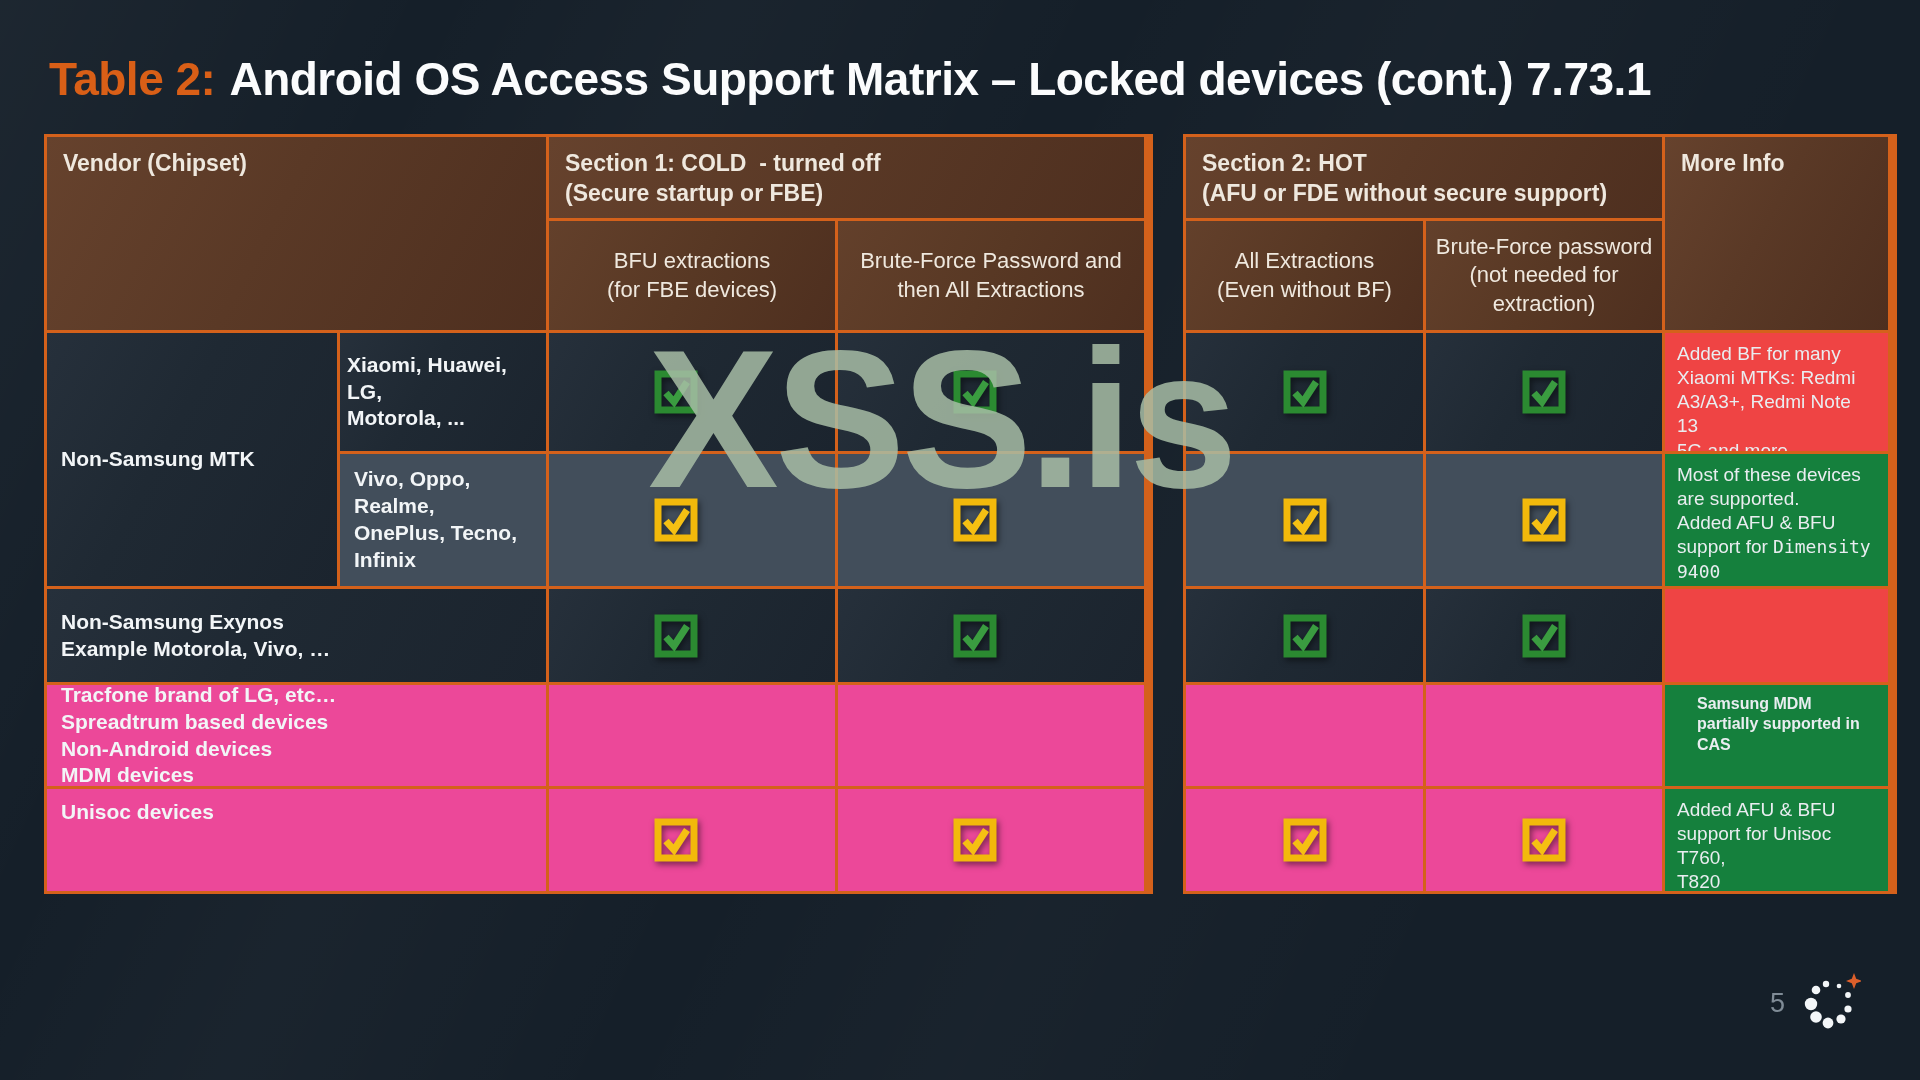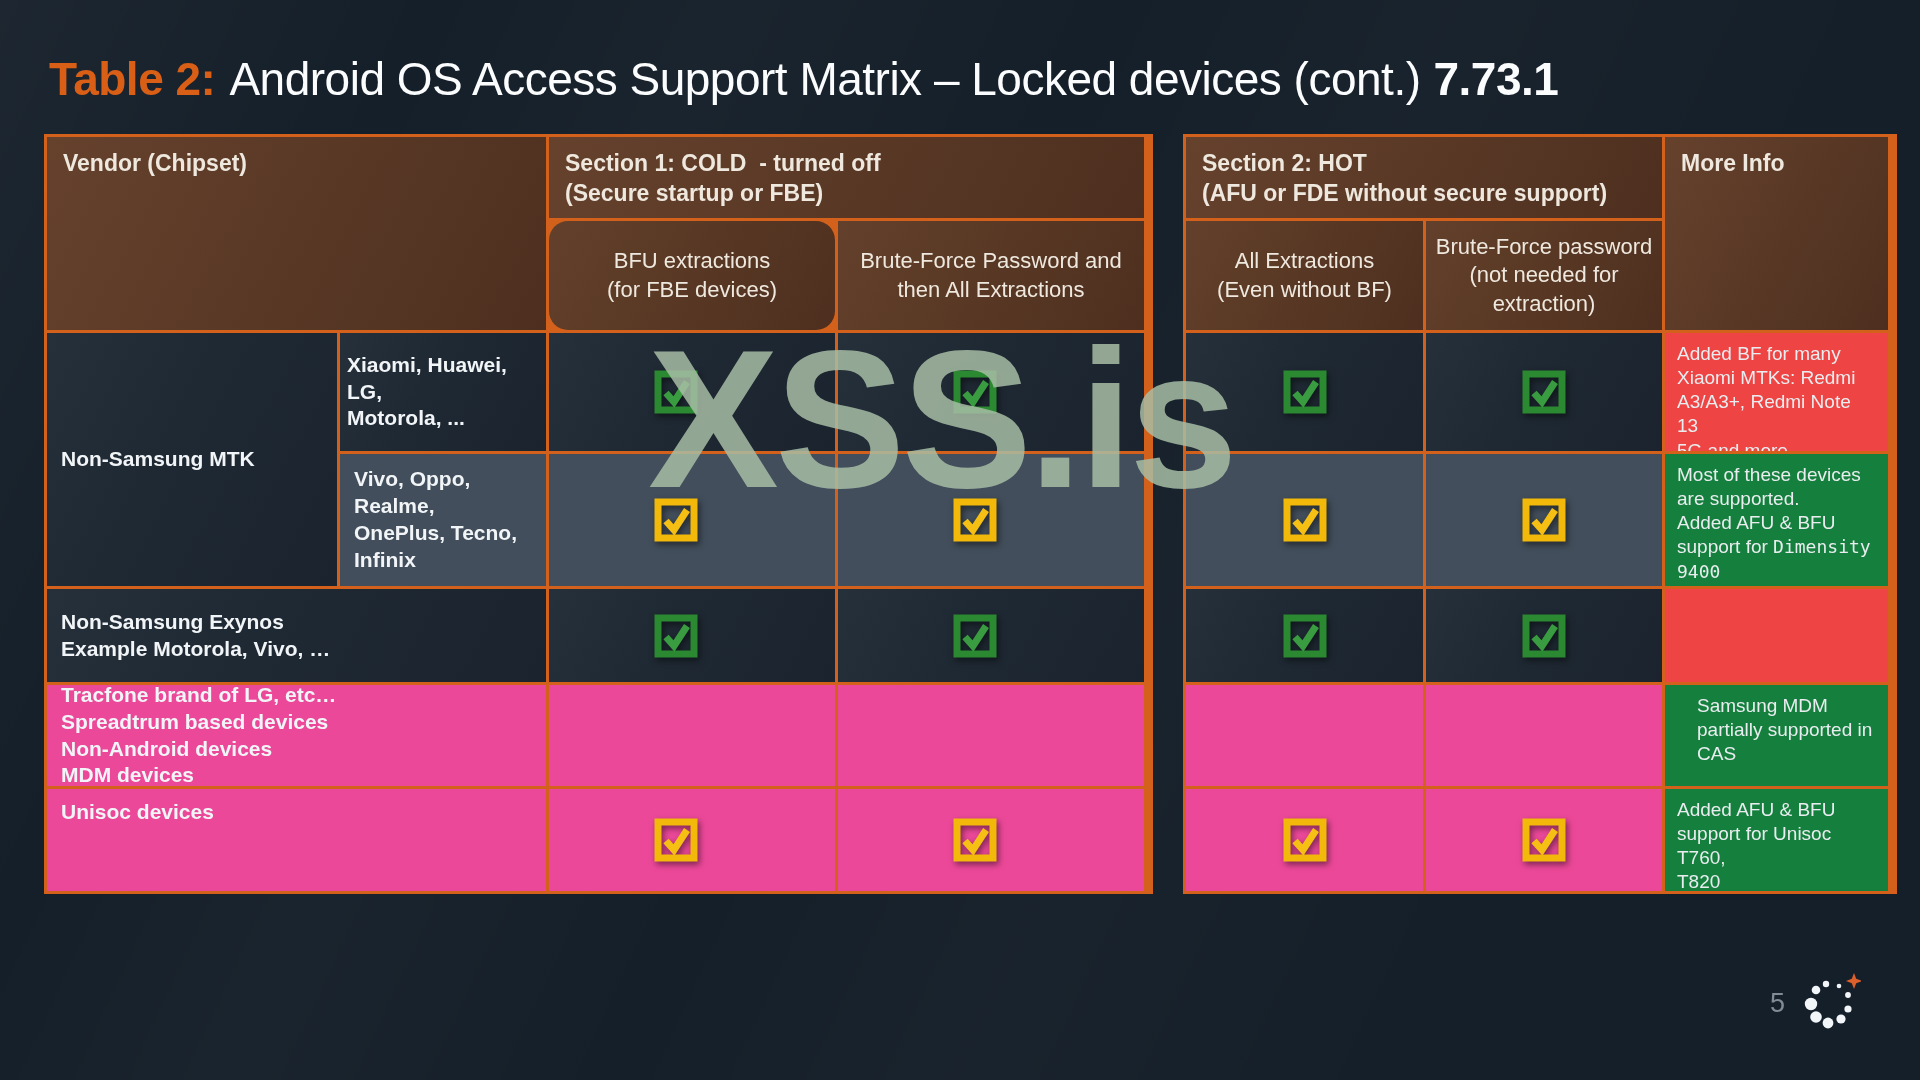--- a/index.html
+++ b/index.html
@@ -9,21 +9,21 @@
       linear-gradient(115deg, rgba(255,255,255,0.035) 0%, rgba(255,255,255,0.0) 18%,
         rgba(255,255,255,0.025) 30%, rgba(255,255,255,0.0) 46%,
         rgba(255,255,255,0.02) 60%, rgba(255,255,255,0.0) 78%),
       #151f29;
     font-family:"Liberation Sans", sans-serif;
     color:#eef1f4;
   }
   
   .title{position:absolute;left:49px;top:52px;font-size:46px;letter-spacing:-0.5px;white-space:nowrap;}
   .title .t-label{color:#d95f17;font-weight:bold;margin-right:14px;}
-  .title .t-main{color:#fbfcfd;font-weight:400;text-align:right;}
+  .title .t-main{color:#fbfcfd;font-weight:700;text-align:right;}
   .title .t-ver{color:#fbfcfd;font-weight:bold;margin-left:13px;}
   
   .grid{position:absolute;top:134px;display:grid;background:#d4611b;padding:3px;gap:3px;}
   .ltable{left:44px;width:1103px;grid-template-columns:290px 206px 286px 306px;
           grid-template-rows:81px 109px 118px 132px 93px 101px 102px;}
   .rtable{left:1183px;width:708px;grid-template-columns:237px 236px 223px;
           grid-template-rows:81px 109px 118px 132px 93px 101px 102px;}
   .cell{position:relative;overflow:hidden;white-space:pre-line;}
   .hdr{background:linear-gradient(118deg,#66422d 0%,#5a3926 45%,#4e2f1f 100%);
        color:#efe8de;font-weight:bold;font-size:23px;line-height:1.3;padding:12px 16px;}
@@ -32,38 +32,38 @@
         display:flex;align-items:center;justify-content:center;text-align:center;padding:6px 8px;}
   .dark{background:linear-gradient(118deg,#26303b 0%,#1f2933 42%,#1b242e 100%);}
   .light{background:#424e5b;}
   .lightB{background:#ec4899;}
   .miDark{background:#ef4444;}
   .miLight{background:#15803d;}
   .vcell{color:#f2f5f7;font-weight:bold;font-size:21px;line-height:1.28;
          display:flex;align-items:center;padding:8px 14px;}
   .vtop{align-items:flex-start;padding-top:10px;}
   .mi{color:#e9edf0;font-weight:400;font-size:19px;line-height:1.27;padding:9px 12px;}
-  .mi-bold{font-weight:normal;font-size:19px;padding-left:32px;}
+  .mi-bold{font-weight:bold;font-size:16px;padding-left:32px;}
   .mono{font-family:"DejaVu Sans Mono", monospace;font-size:18px;}
   .ckcell{display:flex;align-items:center;justify-content:center;}
   .ltable .ckcell svg{transform:translateX(-16px);}
   .ckcell svg{filter:drop-shadow(2px 3px 3px rgba(0,0,0,0.5));}
   .ckcell.green rect{stroke:#2b8a31;} .ckcell.green path{stroke:#3a9c40;}
   .ckcell.yellow rect{stroke:#f2b90b;} .ckcell.yellow path{stroke:#f5c013;}
   
   .watermark{position:absolute;left:648px;top:322px;font-size:196px;font-weight:bold;
              letter-spacing:-4px;line-height:1;color:#a9bfa7;opacity:0.84;z-index:50;
              pointer-events:none;}
   
   .footer{position:absolute;left:1770px;top:972px;display:flex;align-items:center;gap:14px;}
   .pagenum{color:#7f8b96;font-size:27px;}
   
   .p-vh{grid-column:1/3;grid-row:1/3;}
   .p-s1{grid-column:3/5;grid-row:1;}
-  .p-bfu{grid-column:3;grid-row:2;border-radius:19px;} .p-bf{grid-column:4;grid-row:2;}
+  .p-bfu{grid-column:3;grid-row:2;} .p-bf{grid-column:4;grid-row:2;}
   .p-mtk{grid-column:1;grid-row:3/5;}
   .p-xia{grid-column:2;grid-row:3;padding-left:7px;}
   .p-l00{grid-column:3;grid-row:3;} .p-l01{grid-column:4;grid-row:3;}
   .p-viv{grid-column:2;grid-row:4;}
   .p-l10{grid-column:3;grid-row:4;} .p-l11{grid-column:4;grid-row:4;}
   .p-exy{grid-column:1/3;grid-row:5;}
   .p-l20{grid-column:3;grid-row:5;} .p-l21{grid-column:4;grid-row:5;}
   .p-tra{grid-column:1/3;grid-row:6;}
   .p-l30{grid-column:3;grid-row:6;} .p-l31{grid-column:4;grid-row:6;}
   .p-uni{grid-column:1/3;grid-row:7;}

